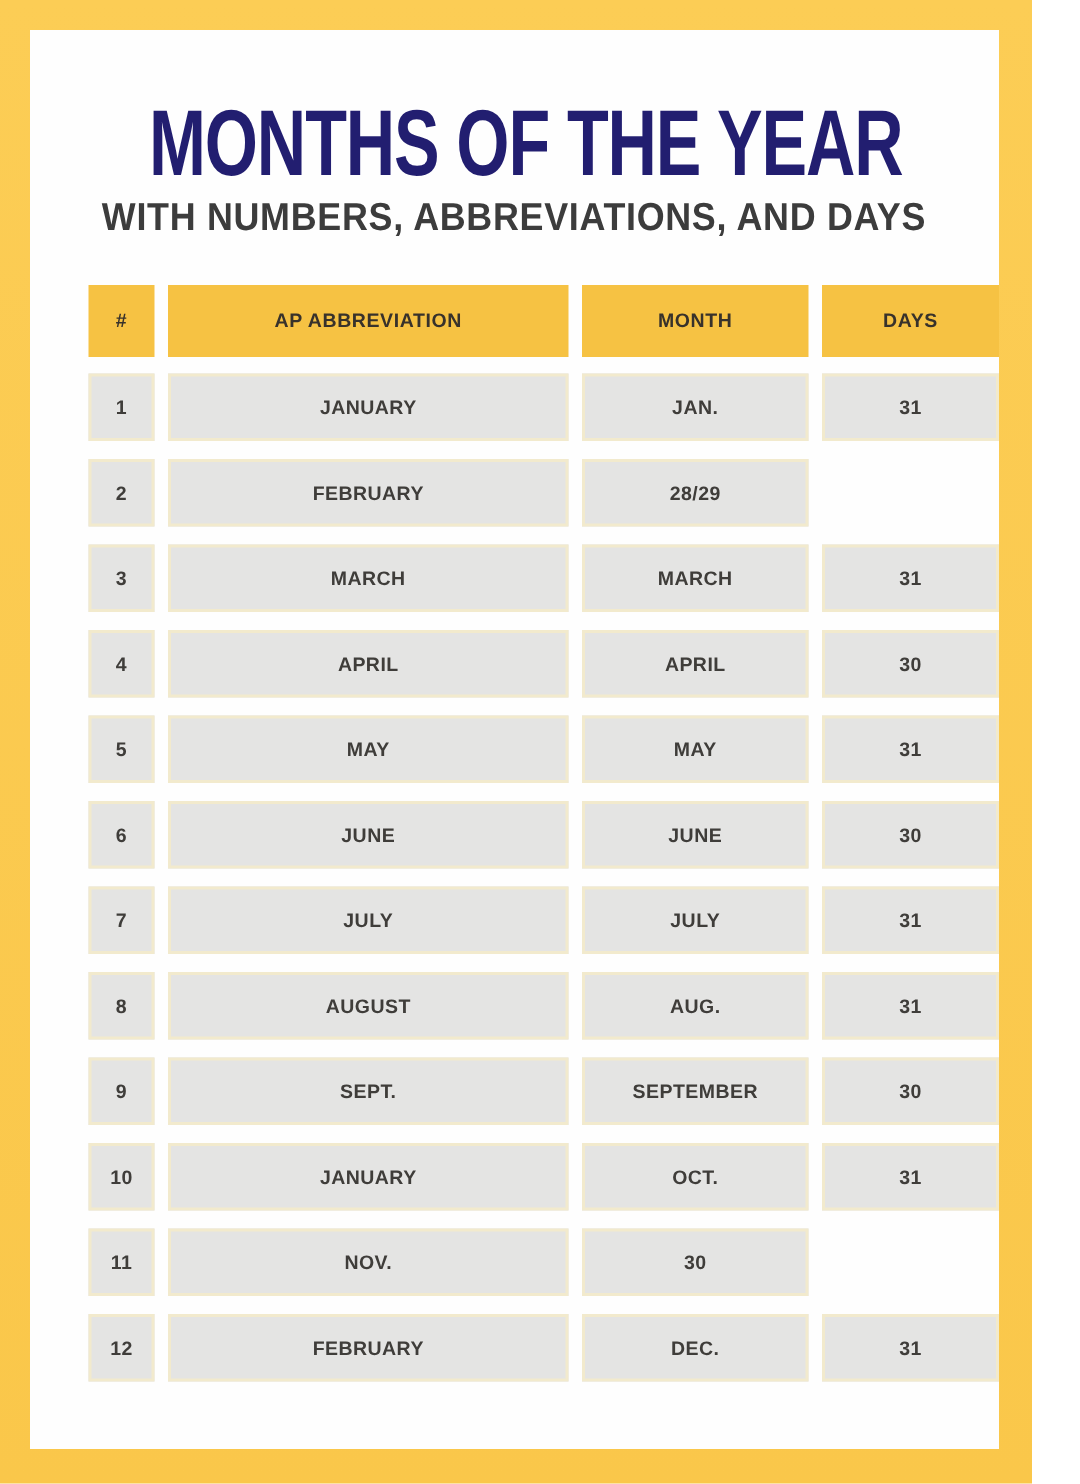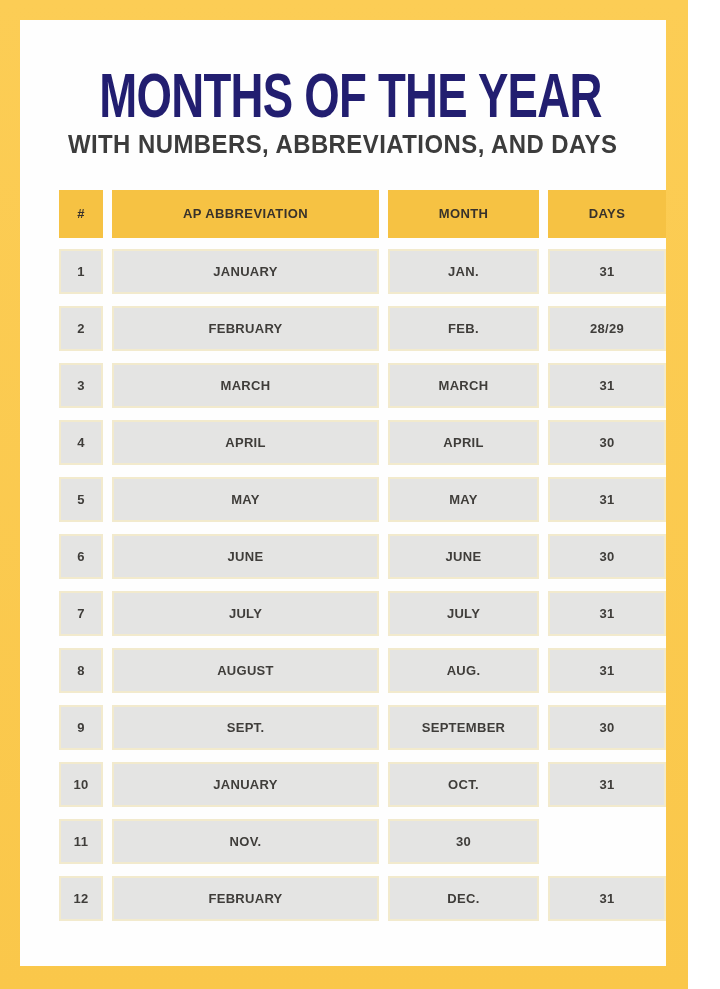--- a/index.html
+++ b/index.html
@@ -107,21 +107,20 @@
       <div class="row">
         <div class="cell">1</div>
         <div class="cell">JANUARY</div>
         <div class="cell">JAN.</div>
         <div class="cell">31</div>
       </div>
 
       <div class="row">
         <div class="cell">2</div>
         <div class="cell">FEBRUARY</div>
-        <div class="cell">FEB.</div>
         <div class="cell">28/29</div>
       </div>
 
       <div class="row">
         <div class="cell">3</div>
         <div class="cell">MARCH</div>
         <div class="cell">MARCH</div>
         <div class="cell">31</div>
       </div>
 

